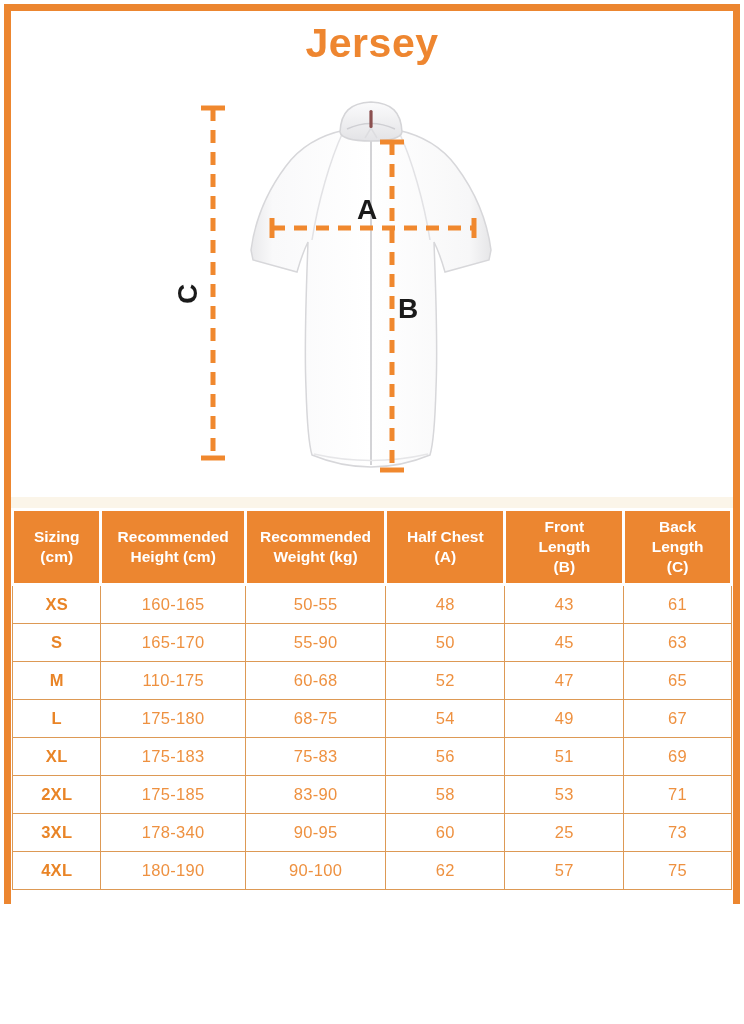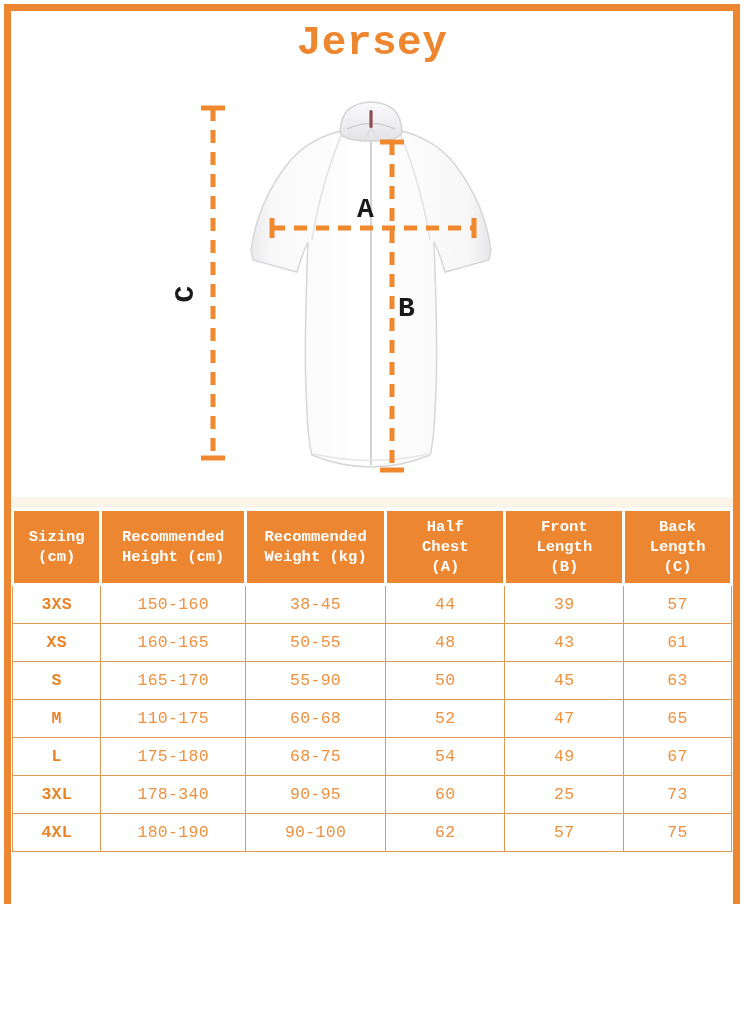--- a/index.html
+++ b/index.html
@@ -1,21 +1,21 @@
 <!DOCTYPE html>
 <html><head>
 <meta charset="utf-8">
 <style>
   html,body{margin:0;padding:0;background:#ffffff;}
   .screen{
     position:relative;
     width:744px;height:904px;
     background:#ffffff;
     overflow:hidden;
-    font-family:Liberation Mono, monospace;
+    font-family:Liberation Sans, sans-serif;
   }
   .page-border{
     position:absolute;
     left:4px;top:4px;right:4px;bottom:-16px;
     border:7px solid #EC8630;
     pointer-events:none;
   }
   .page-title{
     position:absolute;
     left:0;top:20px;width:744px;
@@ -170,28 +170,20 @@
             <th>Half Chest
 (A)</th>
             <th>Front Length
 (B)</th>
             <th>Back Length
 (C)</th>
           </tr>
       </thead>
       <tbody>
           <tr>
-            <td class="size-col">3XS</td>
-            <td>150-160</td>
-            <td>38-45</td>
-            <td>44</td>
-            <td>39</td>
-            <td>57</td>
-          </tr>
-          <tr>
             <td class="size-col">XS</td>
             <td>160-165</td>
             <td>50-55</td>
             <td>48</td>
             <td>43</td>
             <td>61</td>
           </tr>
           <tr>
             <td class="size-col">S</td>
             <td>165-170</td>
@@ -210,20 +202,36 @@
           </tr>
           <tr>
             <td class="size-col">L</td>
             <td>175-180</td>
             <td>68-75</td>
             <td>54</td>
             <td>49</td>
             <td>67</td>
           </tr>
           <tr>
+            <td class="size-col">XL</td>
+            <td>175-183</td>
+            <td>75-83</td>
+            <td>56</td>
+            <td>51</td>
+            <td>69</td>
+          </tr>
+          <tr>
+            <td class="size-col">2XL</td>
+            <td>175-185</td>
+            <td>83-90</td>
+            <td>58</td>
+            <td>53</td>
+            <td>71</td>
+          </tr>
+          <tr>
             <td class="size-col">3XL</td>
             <td>178-340</td>
             <td>90-95</td>
             <td>60</td>
             <td>25</td>
             <td>73</td>
           </tr>
           <tr>
             <td class="size-col">4XL</td>
             <td>180-190</td>

